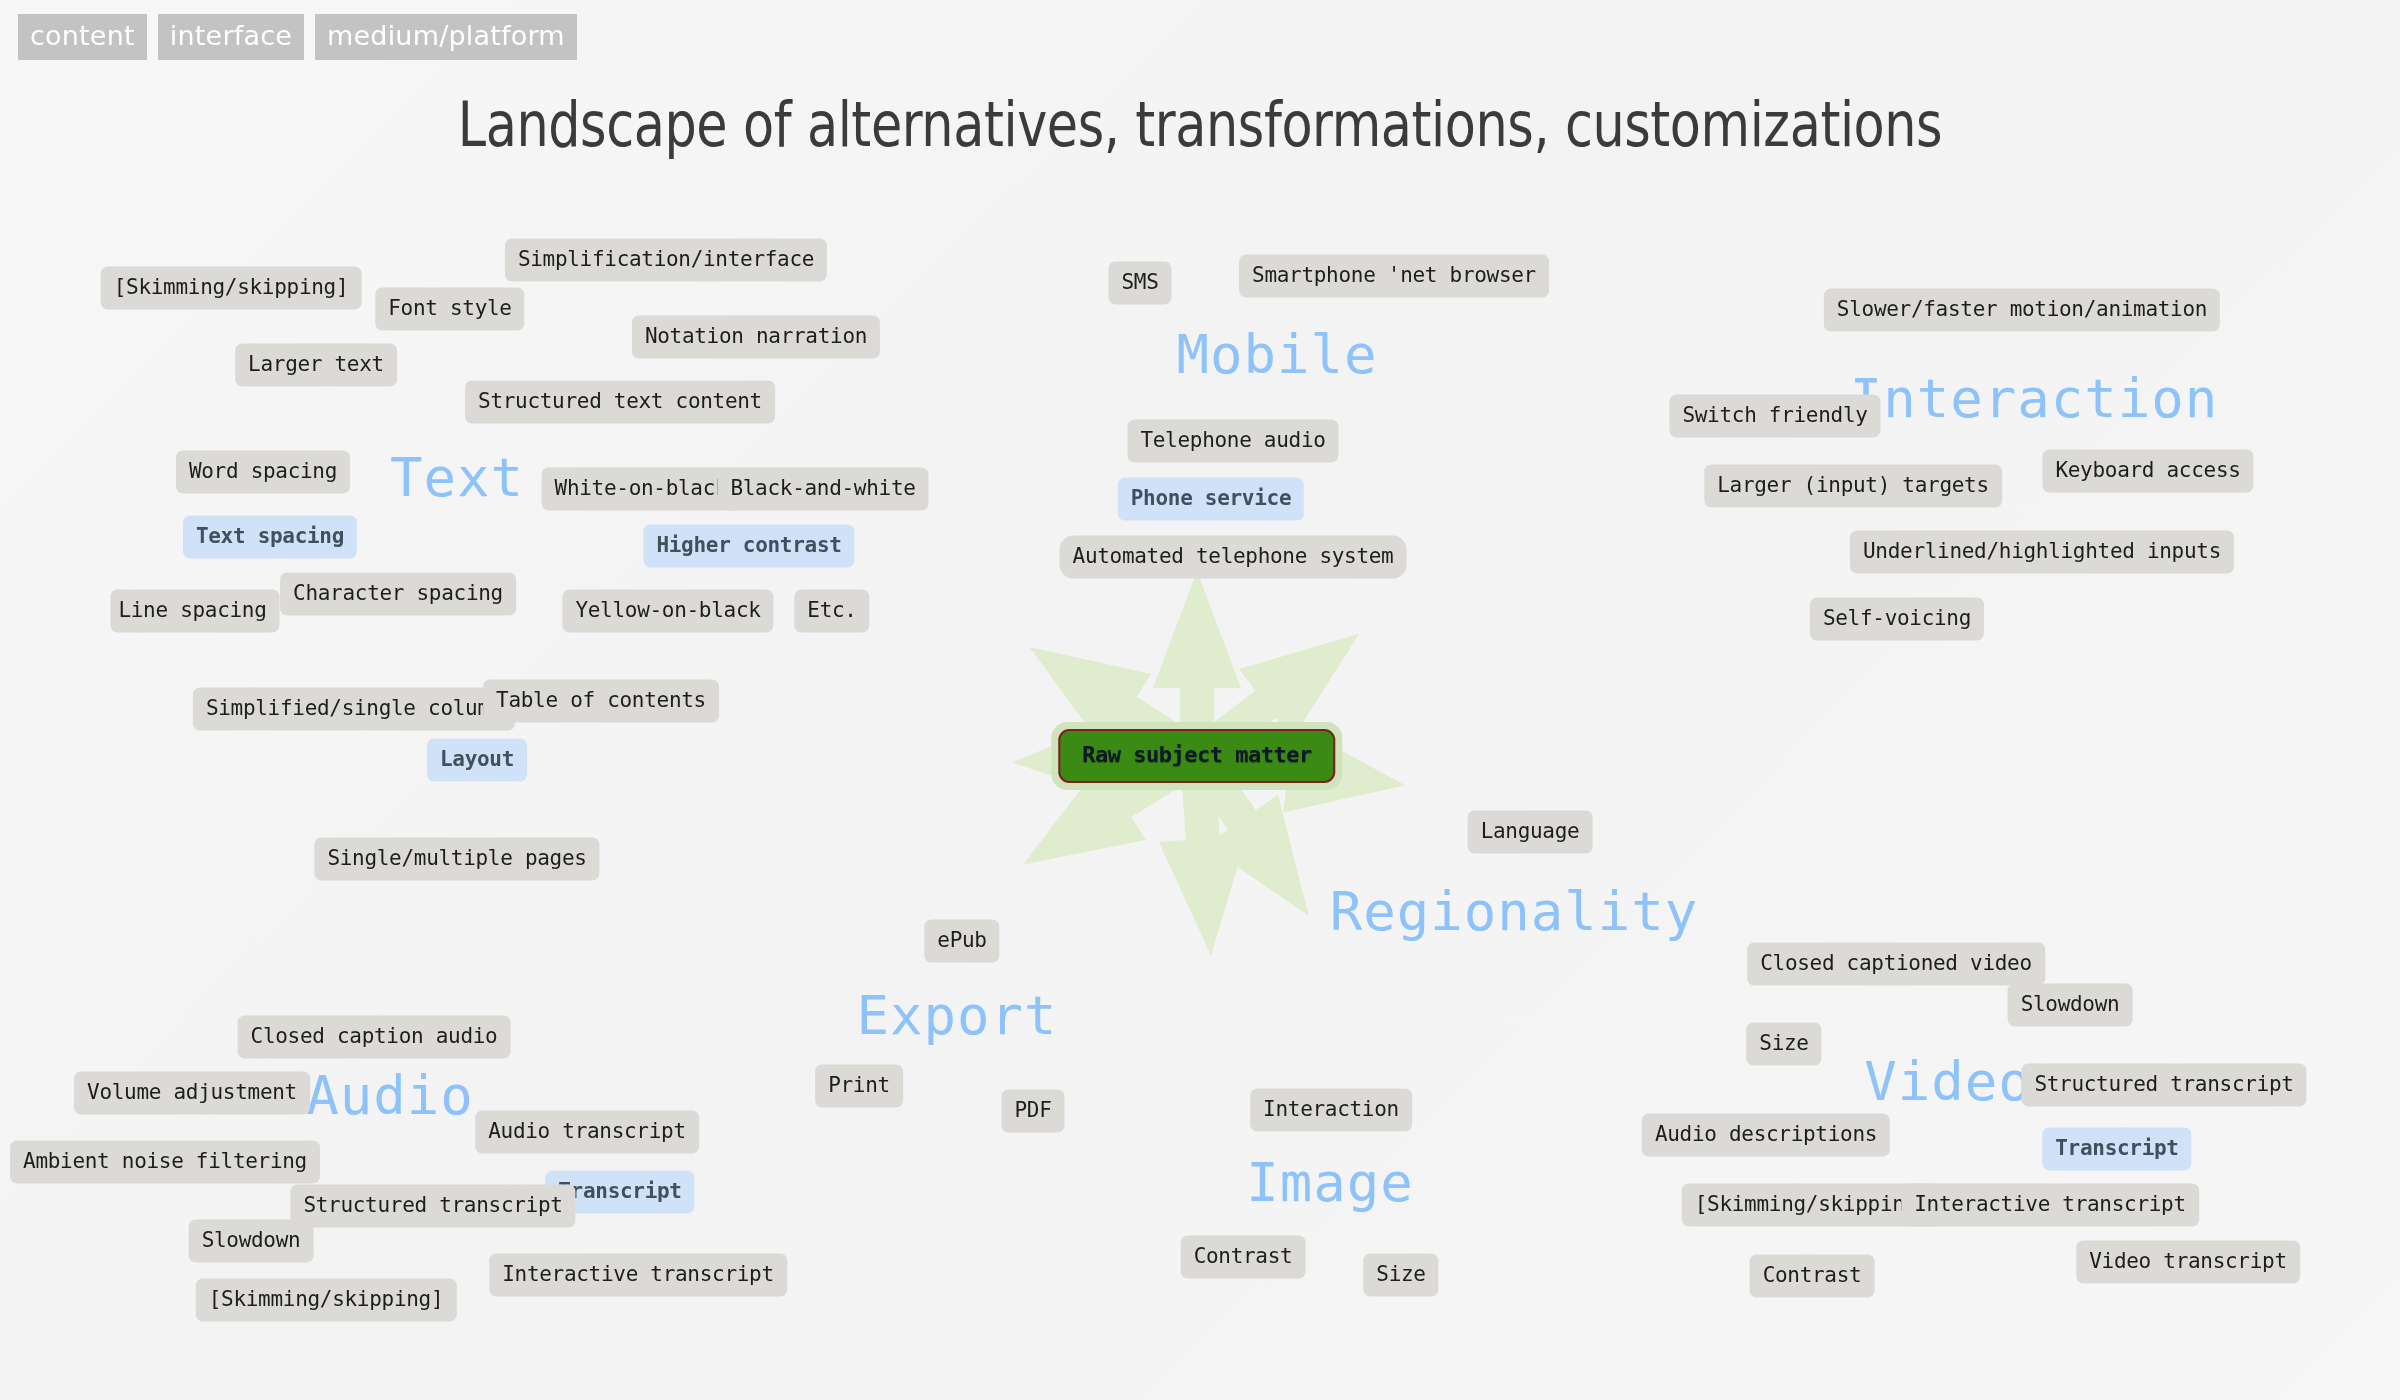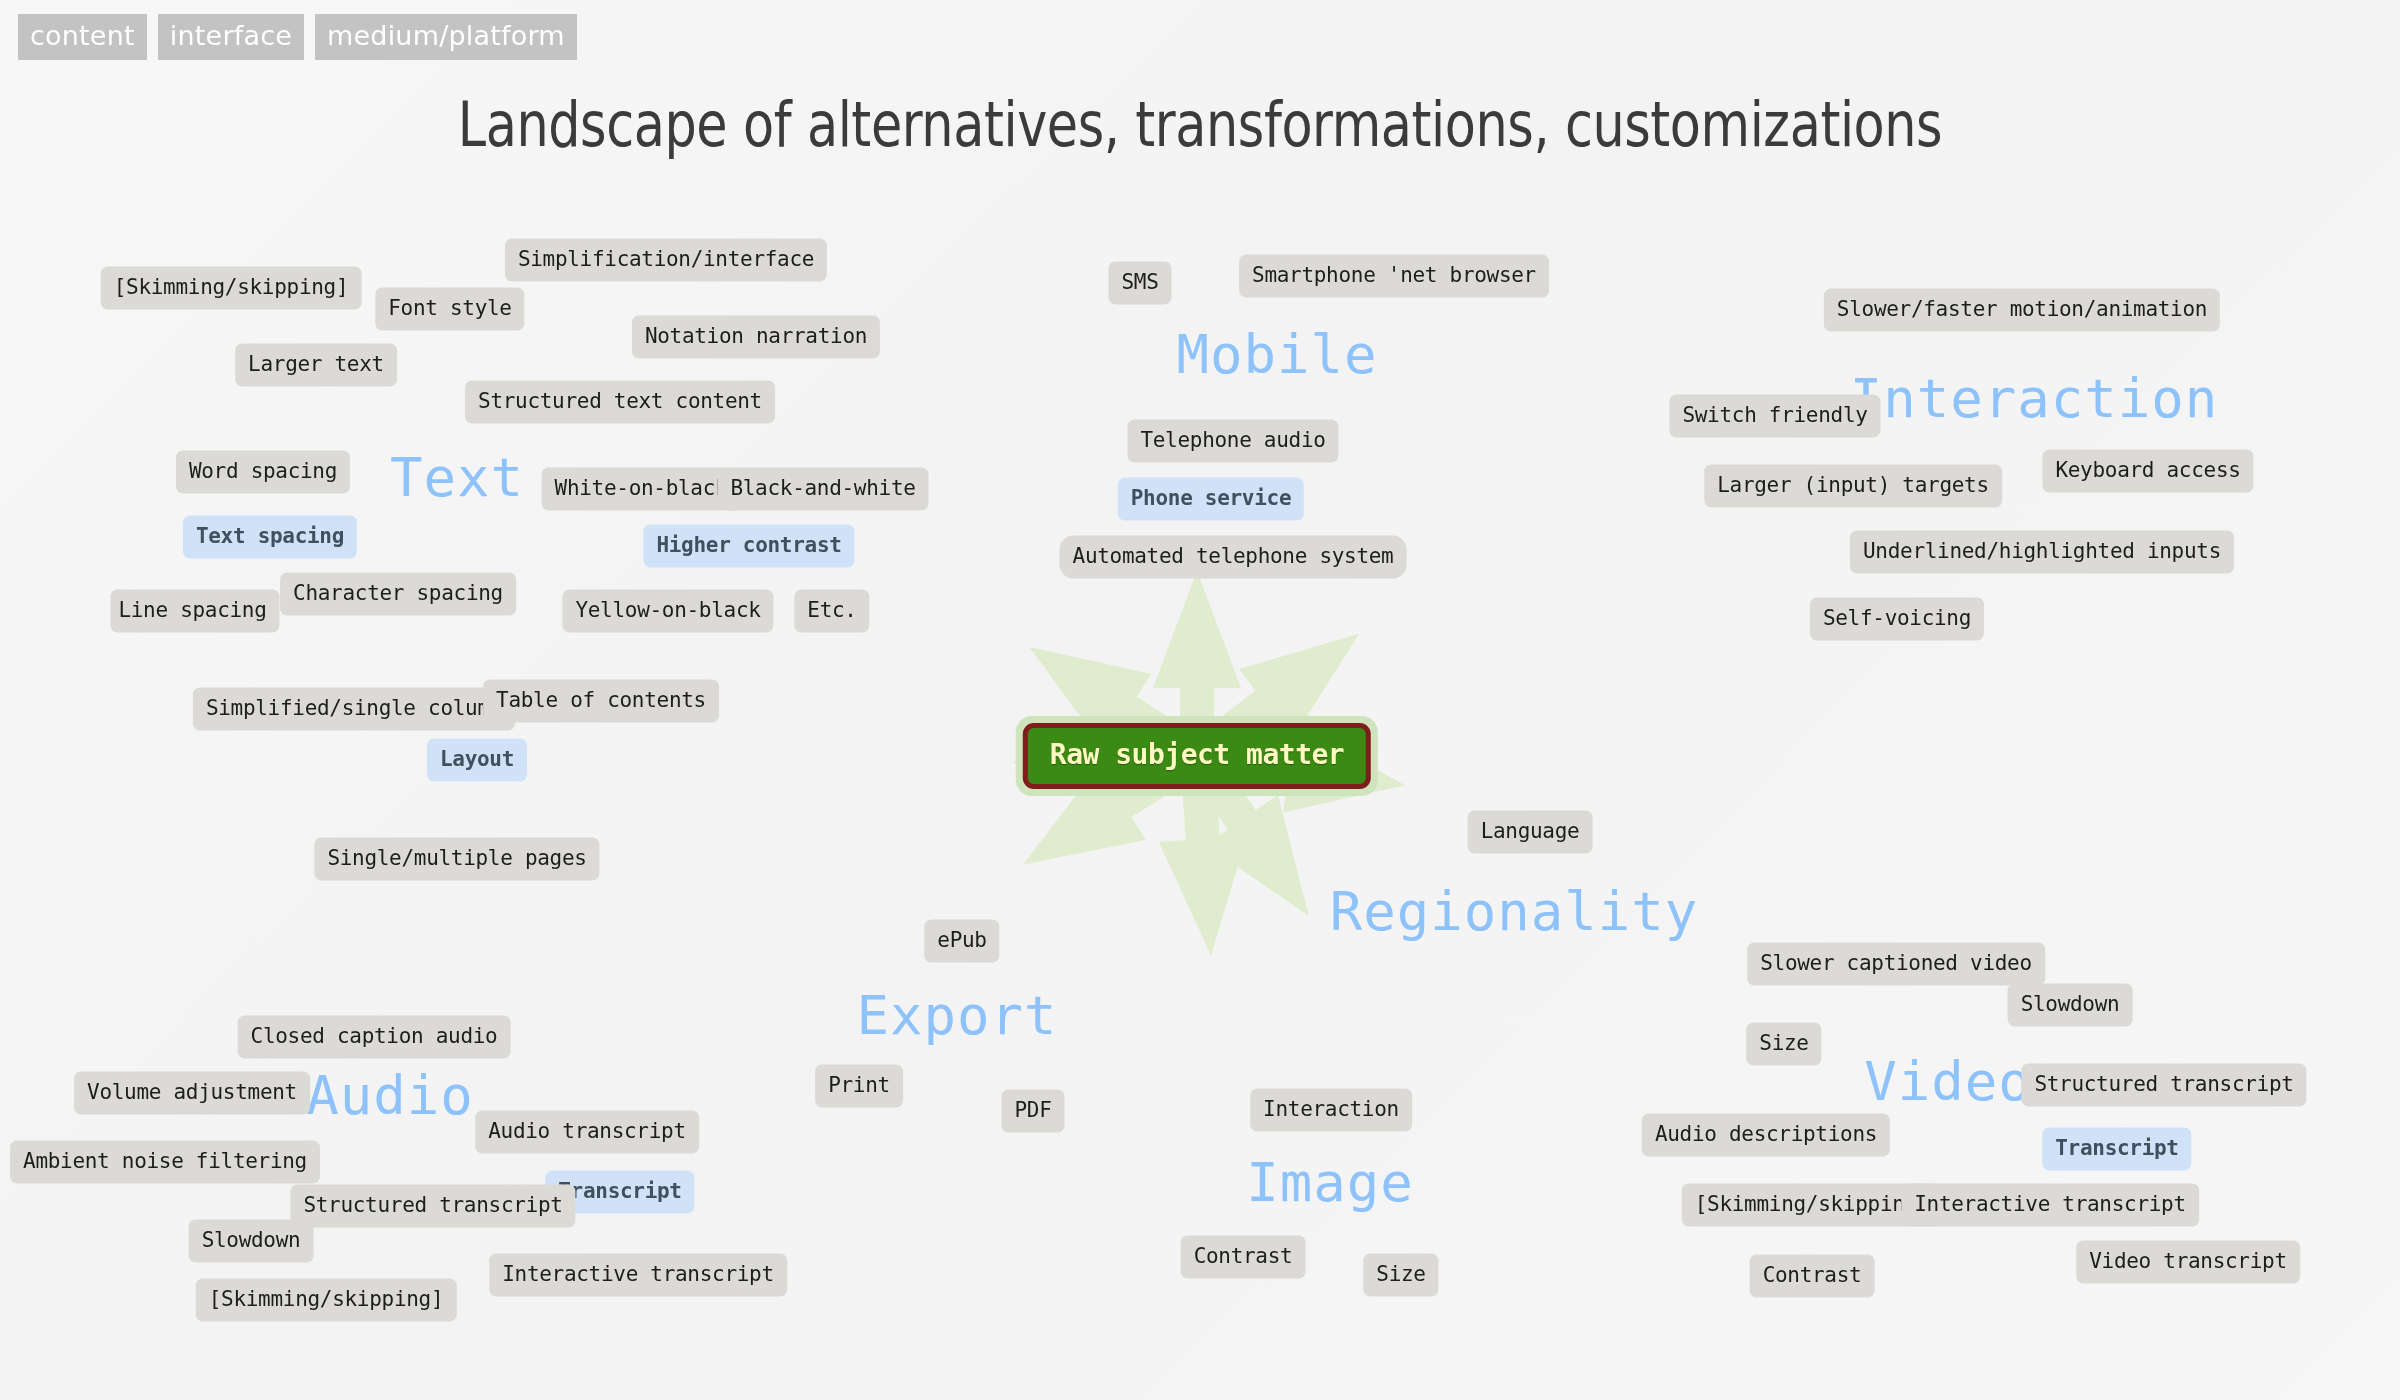--- a/index.html
+++ b/index.html
@@ -99,26 +99,26 @@
   .center-node {
     position: absolute;
     transform: translate(-50%, -50%);
     z-index: 20;
     background: #cfe3bd;
     border-radius: 16px;
     padding: 7px;
   }
   .center-node .inner {
     background: #3a8a13;
-    border: 5px solid #7f1d1d;
+    border: 2px solid #7f1d1d;
     border-radius: 11px;
-    color: #fef9c3;
+    color: #0f172a;
     font-family: "DejaVu Sans Mono", monospace;
     font-weight: bold;
-    font-size: 28px;
+    font-size: 22px;
     line-height: 1;
     padding: 13px 22px 15px 22px;
     white-space: nowrap;
     letter-spacing: -0.5px;
     text-shadow: 0 1px 1px rgba(0,0,0,0.35);
   }
 </style>
 </head>
 <body>
 
@@ -189,21 +189,21 @@
     <div class="chip" style="left: 165px; top: 1162px;">Ambient noise filtering</div>
     <div class="chip" style="left: 587px; top: 1132px;">Audio transcript</div>
     <div class="chip hl" style="left: 620px; top: 1192px;">Transcript</div>
     <div class="chip" style="left: 433px; top: 1206px;">Structured transcript</div>
     <div class="chip" style="left: 251px; top: 1241px;">Slowdown</div>
     <div class="chip" style="left: 638px; top: 1275px;">Interactive transcript</div>
     <div class="chip" style="left: 326px; top: 1300px;">[Skimming/skipping]</div>
     <div class="chip" style="left: 1331px; top: 1110px;">Interaction</div>
     <div class="chip" style="left: 1243px; top: 1257px;">Contrast</div>
     <div class="chip" style="left: 1401px; top: 1275px;">Size</div>
-    <div class="chip" style="left: 1896px; top: 964px;">Slower captioned video</div>
+    <div class="chip" style="left: 1896px; top: 964px;">Closed captioned video</div>
     <div class="chip" style="left: 2070px; top: 1005px;">Slowdown</div>
     <div class="chip" style="left: 1784px; top: 1044px;">Size</div>
     <div class="chip" style="left: 2164px; top: 1085px;">Structured transcript</div>
     <div class="chip" style="left: 1766px; top: 1135px;">Audio descriptions</div>
     <div class="chip hl" style="left: 2117px; top: 1149px;">Transcript</div>
     <div class="chip" style="left: 1812px; top: 1205px;">[Skimming/skipping]</div>
     <div class="chip" style="left: 2050px; top: 1205px;">Interactive transcript</div>
     <div class="chip" style="left: 2188px; top: 1262px;">Video transcript</div>
     <div class="chip" style="left: 1812px; top: 1276px;">Contrast</div>
     <div class="center-node" style="left: 1197px; top: 756px;">

